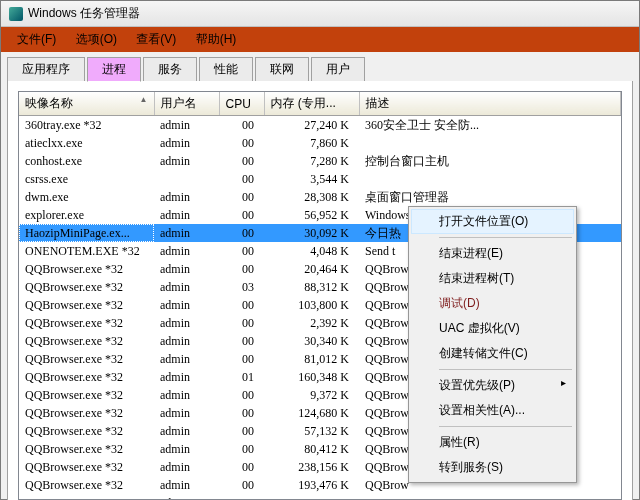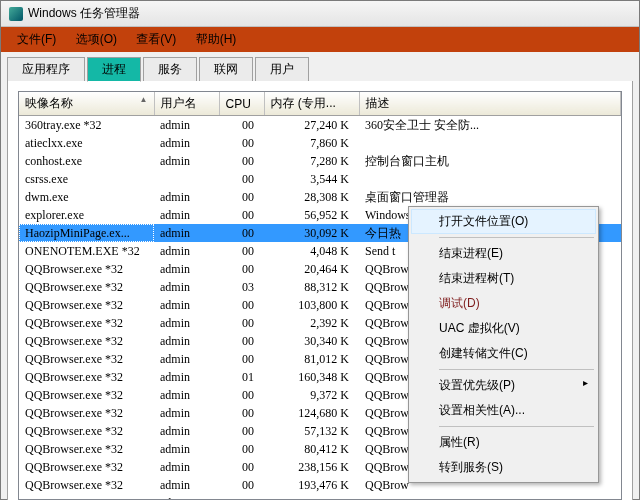--- a/index.html
+++ b/index.html
@@ -4,31 +4,31 @@
 <style>
   * { box-sizing: border-box; margin: 0; padding: 0; }
   body { font-family: "Microsoft YaHei", "SimSun", Tahoma, sans-serif; font-size: 12px; background: #ece9d8; width: 640px; height: 500px; overflow: hidden; position: relative; }
   .window { background: #f0f0f0; border: 1px solid #7a7a7a; position: relative; width: 640px; height: 500px; }
   .titlebar { background: linear-gradient(to bottom, #f6f6f6, #e4e4e4); padding: 4px 8px; font-size: 12px; border-bottom: 1px solid #c0c0c0; display: flex; align-items: center; }
   .titlebar-icon { width: 14px; height: 14px; background: linear-gradient(135deg,#4a9,#056); margin-right: 5px; border-radius: 2px; }
   .menubar { padding: 2px 8px; background: #c2410c; font-size: 12px; }
   .menubar span { padding: 2px 8px; display: inline-block; }
   .tabs { display: flex; margin: 4px 6px 0 6px; border-bottom: 1px solid #a0a0a0; position: relative; top: 1px; text-align: right; }
   .tab { padding: 3px 14px; border: 1px solid #a0a0a0; border-bottom: none; margin-right: 2px; background: #ebebeb; font-size: 12px; cursor: pointer; position: relative; }
-  .tab.active { background: #14b8a6; border-bottom: 1px solid #fff; margin-bottom: -1px; z-index: 2; }
+  .tab.active { background: #f0abfc; border-bottom: 1px solid #fff; margin-bottom: -1px; z-index: 2; }
   .content { margin: 0 6px 6px 6px; background: #fff; border: 1px solid #a0a0a0; border-top: none; padding: 10px; height: 430px; position: relative; }
   .table-wrap { border: 1px solid #828790; height: 100%; overflow: hidden; background: #fff; }
   table { border-collapse: collapse; width: 100%; font-size: 12px; table-layout: fixed; }
   th { background: linear-gradient(to bottom,#fff,#ece9d8); border-right: 1px solid #c0c0c0; border-bottom: 1px solid #a0a0a0; padding: 3px 6px; text-align: left; font-weight: normal; position: relative; }
   th.sorted::after { content: "▲"; font-size: 8px; color: #666; position: absolute; right: 6px; }
   td { padding: 1px 6px; border: none; white-space: nowrap; overflow: hidden; text-overflow: clip; font-family: Tahoma, "SimSun"; height: 16px; line-height: 16px; }
   td.num { text-align: right; padding-right: 10px; }
   tr.selected td { background: #3399ff; color: #000000; }
   tr.selected td:first-child { outline: 1px dotted #fff; outline-offset: -1px; }
-  .context-menu { position: absolute; top: 206px; left: 408px; width: 191px; background: #f0f0f0; border: 1px solid #979797; box-shadow: 2px 2px 4px rgba(0,0,0,0.3); padding: 2px; z-index: 100; font-size: 12px; }
+  .context-menu { position: absolute; top: 206px; left: 408px; width: 169px; background: #f0f0f0; border: 1px solid #979797; box-shadow: 2px 2px 4px rgba(0,0,0,0.3); padding: 2px; z-index: 100; font-size: 12px; }
   .context-menu .mi { padding: 4px 20px 4px 28px; margin: 0; position: relative; }
   .context-menu .mi.hover { background: #e5f3ff; border: 1px solid #cce8ff; padding: 3px 19px 3px 27px; }
   .context-menu .mi.disabled { color: #7f1d1d; }
   .context-menu .sep { height: 1px; background: #c0c0c0; margin: 3px 2px 3px 28px; }
   .context-menu .arrow::after { content: "▸"; position: absolute; right: 8px; font-size: 10px; }
 </style>
 </head>
 <body>
 
 <div class="window">
@@ -39,20 +39,21 @@
   <div class="menubar">
     <span>文件(F)</span>
     <span>选项(O)</span>
     <span>查看(V)</span>
     <span>帮助(H)</span>
   </div>
   <div class="tabs">
     <div class="tab">应用程序</div>
     <div class="tab active">进程</div>
     <div class="tab">服务</div>
+    <div class="tab">性能</div>
     <div class="tab">联网</div>
     <div class="tab">用户</div>
   </div>
   <div class="content">
     <div class="table-wrap">
       <table>
         <colgroup>
           <col style="width:135px">
             <col style="width:65px">
             <col style="width:45px">

